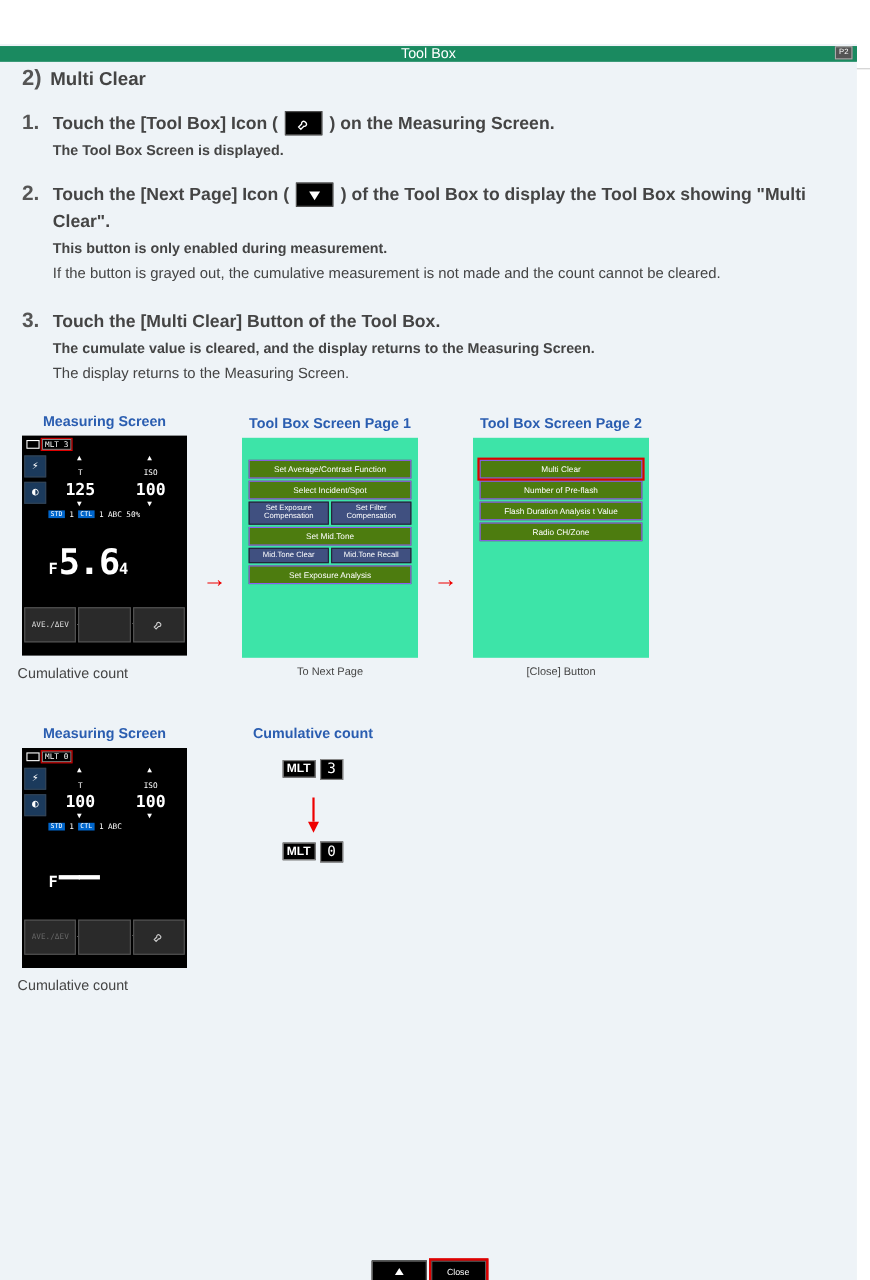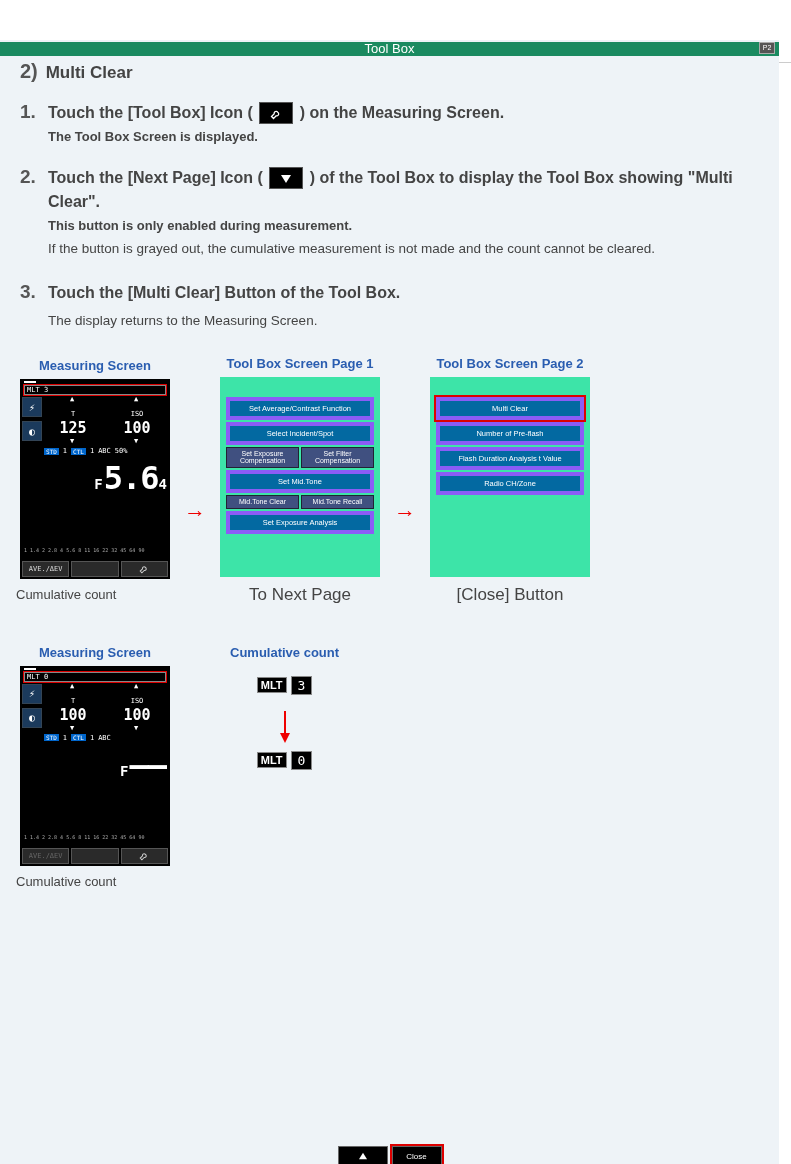--- a/index.html
+++ b/index.html
@@ -138,64 +138,64 @@
   .toolbox-screen .tb-title {
     position:absolute;top:2px;left:0;right:0;text-align:center;font-size:13px;color:#fff;background:#1a8a60;height:14px;line-height:14px;
   }
   .toolbox-screen .tb-page {
     position:absolute;top:2px;right:4px;width:14px;height:10px;background:#555;color:#fff;font-size:7px;text-align:center;line-height:10px;border:1px solid #aaa;
   }
   .toolbox-screen .tb-batt {
     position:absolute;top:3px;left:4px;width:14px;height:8px;border:1px solid #fff;
   }
   .tb-btn {
-    display:block;background:#0369a1;color:#fff;border:4px solid #8b5cf6;margin:2px 6px;padding:3px 2px;text-align:center;font-size:7.5px;line-height:1.2;
+    display:block;background:#4d7c0f;color:#fff;border:1px solid #8b5cf6;margin:2px 6px;padding:3px 2px;text-align:center;font-size:7.5px;line-height:1.2;
   }
   .tb-row {display:flex;gap:2px;margin:2px 6px;}
   .tb-row .half{flex:1;background:#405080;border:1px solid #223;text-align:center;font-size:7px;padding:2px 1px;line-height:1.1;}
   .tb-bottom {position:absolute;bottom:4px;left:0;right:0;display:flex;justify-content:center;gap:4px;}
   .tb-bottom .bbtn{width:48px;height:18px;background:#000;color:#fff;border:1px solid #666;font-size:8px;display:flex;align-items:center;justify-content:center;}
   .tb-highlight {outline:2px solid #d00;}
   .below-label {
-    font-size: 17px;
+    font-size: 10px;
     color: #444;
     margin-top: 8px;
   }
   .row2 {
     display:flex;gap:60px;margin-top:40px;align-items:flex-start;
   }
   .mlt-pair {
     display:flex;flex-direction:column;align-items:center;gap:8px;
   }
   .mlt-count {display:flex;align-items:center;gap:4px;}
   .mlt-count .mlt{background:#000;color:#fff;padding:1px 3px;font-size:11px;border:1px solid #888;font-weight:bold;}
   .mlt-count .num{background:#000;color:#fff;padding:1px 6px;font-size:13px;border:1px solid #888;font-family:monospace;}
   
   .ms {
     width:150px;height:200px;background:#000;position:relative;color:#fff;font-family:"DejaVu Sans Mono",monospace;
   }
-  .ms .top{position:absolute;top:2px;left:4px;right:4px;height:12px;display:flex;gap:2px;font-size:7px;flex-direction:column;}
+  .ms .top{position:absolute;top:2px;left:4px;right:4px;height:12px;display:flex;align-items:center;gap:2px;font-size:7px;}
   .ms .mlt-top{background:#000;border:1px solid #888;padding:0 2px;font-size:7px;}
   .ms .mlt-top.hl{outline:1px solid #d00;}
   .ms .side{position:absolute;top:18px;left:2px;width:18px;display:flex;flex-direction:column;gap:4px;}
   .ms .side .sbtn{width:18px;height:18px;background:#1b3a5c;border:1px solid #345;display:flex;align-items:center;justify-content:center;font-size:10px;}
   .ms .main{position:absolute;top:16px;left:24px;right:4px;}
   .ms .tiso{display:flex;gap:6px;}
   .ms .tiso .blk{flex:1;text-align:center;}
   .ms .tiso .lbl{font-size:7px;}
   .ms .tiso .val{font-size:15px;font-weight:bold;}
   .ms .tiso .arrs{font-size:7px;letter-spacing:2px;}
   .ms .info{font-size:7px;margin-top:2px;display:flex;gap:4px;align-items:center;}
   .ms .ctl{background:#06c;padding:0 2px;font-size:6px;}
   .ms .std{background:#06c;padding:0 2px;font-size:6px;}
-  .ms .reading{font-size:32px;font-weight:bold;text-align:right;margin-top:4px;letter-spacing:-1px;}
+  .ms .reading{font-size:32px;font-weight:bold;text-align:left;margin-top:20px;letter-spacing:-1px;}
   .ms .reading sub{font-size:14px;vertical-align:baseline;}
   .ms .reading .f{font-size:14px;margin-right:2px;}
   .ms .scale{position:absolute;bottom:26px;left:4px;right:4px;font-size:5px;color:#aaa;letter-spacing:0px;}
-  .ms .bottom{position:absolute;bottom:2px;left:2px;right:2px;height:16px;display:flex;gap:2px;}
+  .ms .bottom{position:absolute;bottom:12px;left:2px;right:2px;height:32px;display:flex;gap:2px;}
   .ms .bottom .bt{flex:1;background:#2a2a2a;border:1px solid #555;display:flex;align-items:center;justify-content:center;font-size:7px;color:#ddd;}
   .callout-line {
     font-size:13px;color:#444;text-align:left;margin-top:8px;
   }
 </style>
 </head>
 <body>
 
 <div class="page">
   <div class="header-rule"></div>
@@ -234,20 +234,21 @@
           </span>
           <span>) of the Tool Box to display the Tool Box showing "Multi Clear".</span>
         </div>
         <div class="step-sub">This button is only enabled during measurement.</div>
         <div class="step-body">If the button is grayed out, the cumulative measurement is not made and the count cannot be cleared.</div>
       </li>
 
       <li>
         <span class="step-num">3.</span>
         <div class="step-head">Touch the [Multi Clear] Button of the Tool Box.</div>
+        <div class="step-sub">The cumulate value is cleared, and the display returns to the Measuring Screen.</div>
         <div class="step-body">The display returns to the Measuring Screen.</div>
       </li>
     </ol>
 
     <div class="diagrams">
       <div class="row1">
 
         <div class="col">
           <div class="cap-blue">Measuring Screen</div>
           <div style="display:flex;">

